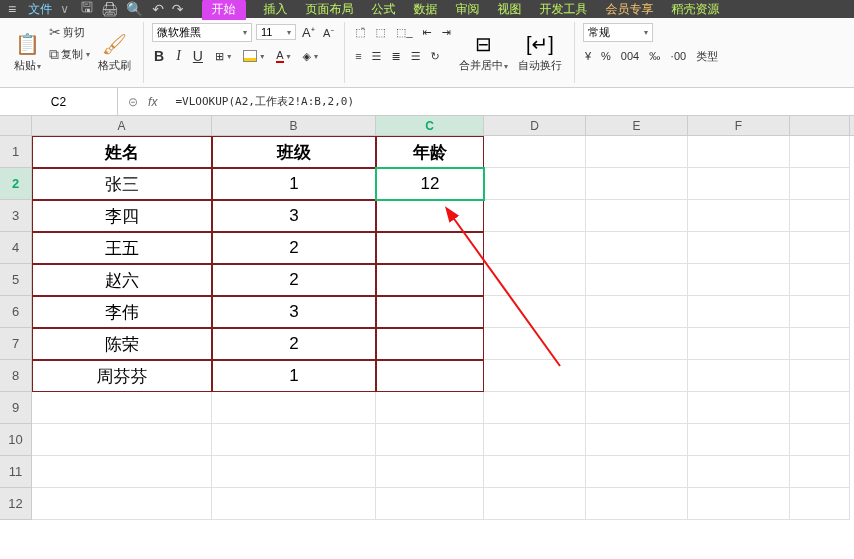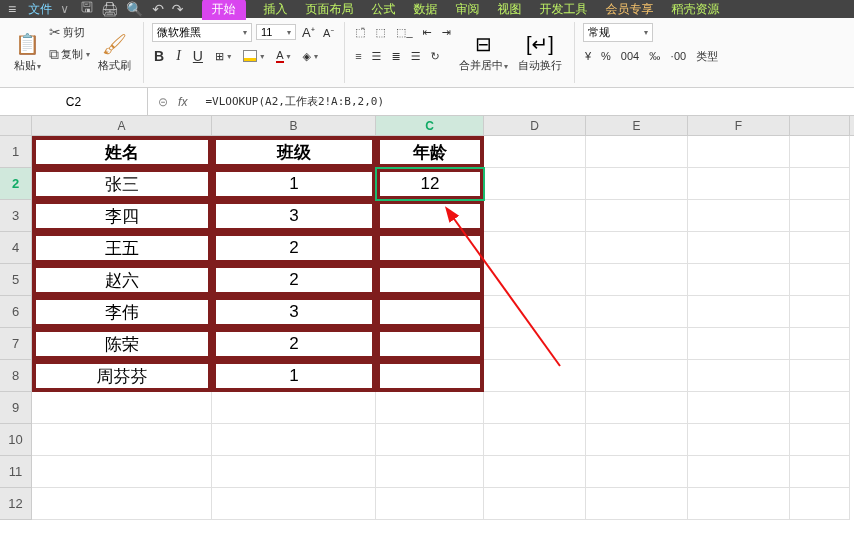--- a/index.html
+++ b/index.html
@@ -24,36 +24,36 @@
     .big-btn .label { font-size: 11px; color: #333; }
     .stack { display: flex; flex-direction: column; gap: 2px; justify-content: center; }
     .stack-row { display: flex; align-items: center; gap: 4px; height: 20px; }
     .small-btn { display: flex; align-items: center; gap: 2px; padding: 1px 2px; font-size: 11px; color: #333; }
     .small-btn .icon { font-size: 14px; color: #555; }
     .dd-arrow { font-size: 8px; color: #666; margin-left: 1px; }
     .combo { border: 1px solid #ccc; background: #fff; padding: 1px 4px; font-size: 11px; display: flex; align-items: center; justify-content: space-between; }
     
     
     .formula-bar { background: #fff; border-bottom: 1px solid #ccc; height: 28px; display: flex; align-items: center; }
-    .name-box { width: 148px; border-right: 1px solid #ccc; font-size: 12px; text-align: center; height: 100%; display: flex; align-items: center; justify-content: center; }
+    .name-box { width: 118px; border-right: 1px solid #ccc; font-size: 12px; text-align: center; height: 100%; display: flex; align-items: center; justify-content: center; }
     .fx-controls { display: flex; align-items: center; padding: 0 10px; gap: 10px; color: #888; }
     .fx-label { font-style: italic; color: #666; font-size: 12px; }
     .formula-input { flex: 1; padding: 0 8px; font-size: 11px; font-family: Consolas, monospace; color: #333; }
     
     
     .grid-wrap { position: relative; }
     .col-headers { display: flex; height: 20px; background: #e8e8e8; border-bottom: 1px solid #ccc; }
     .corner { width: 32px; border-right: 1px solid #ccc; background: #e8e8e8; }
     .col-header { border-right: 1px solid #ccc; text-align: center; font-size: 12px; color: #555; line-height: 20px; }
     .col-header.selected-col { background: #d0e8dc; color: #1a6; font-weight: bold; }
     .row { display: flex; height: 32px; }
     .row-header { width: 32px; background: #e8e8e8; border-right: 1px solid #ccc; border-bottom: 1px solid #ccc; text-align: center; font-size: 13px; color: #555; line-height: 32px; }
     .row-header.selected-row { background: #d0e8dc; color: #1a6; font-weight: bold; }
     .cell { border-right: 1px solid #e0e0e0; border-bottom: 1px solid #e0e0e0; font-size: 17px; display: flex; align-items: center; justify-content: center; color: #000; background: #fff; position: relative; }
-    .cell.bordered { border: 4px solid #7f1d1d; }
+    .cell.bordered { border: 1px solid #7f1d1d; }
     .cell.header-cell { font-weight: bold; }
     .cell.selected { outline: 2px solid #1abc6f; outline-offset: -1px; z-index: 2; }
     
     .arrow-svg { position: absolute; pointer-events: none; z-index: 5; }
     
     .col-A { width: 180px; }
     .col-B { width: 164px; }
     .col-C { width: 108px; }
     .col-D { width: 102px; }
     .col-E { width: 102px; }

